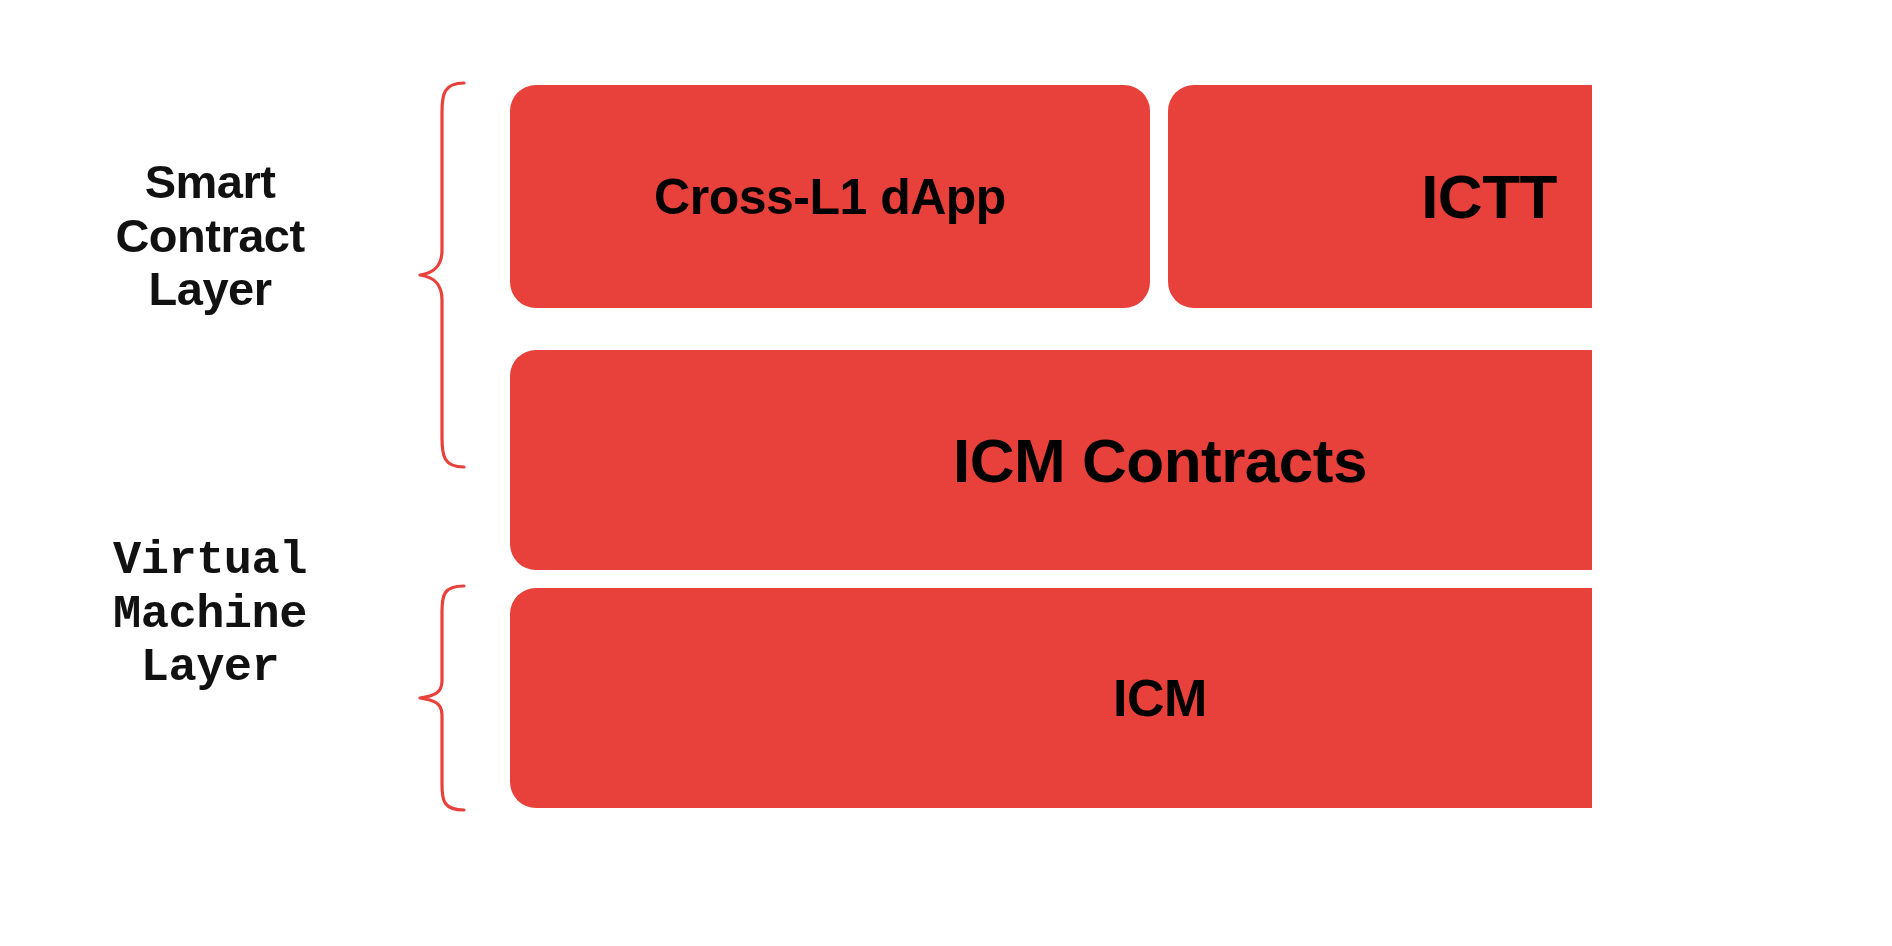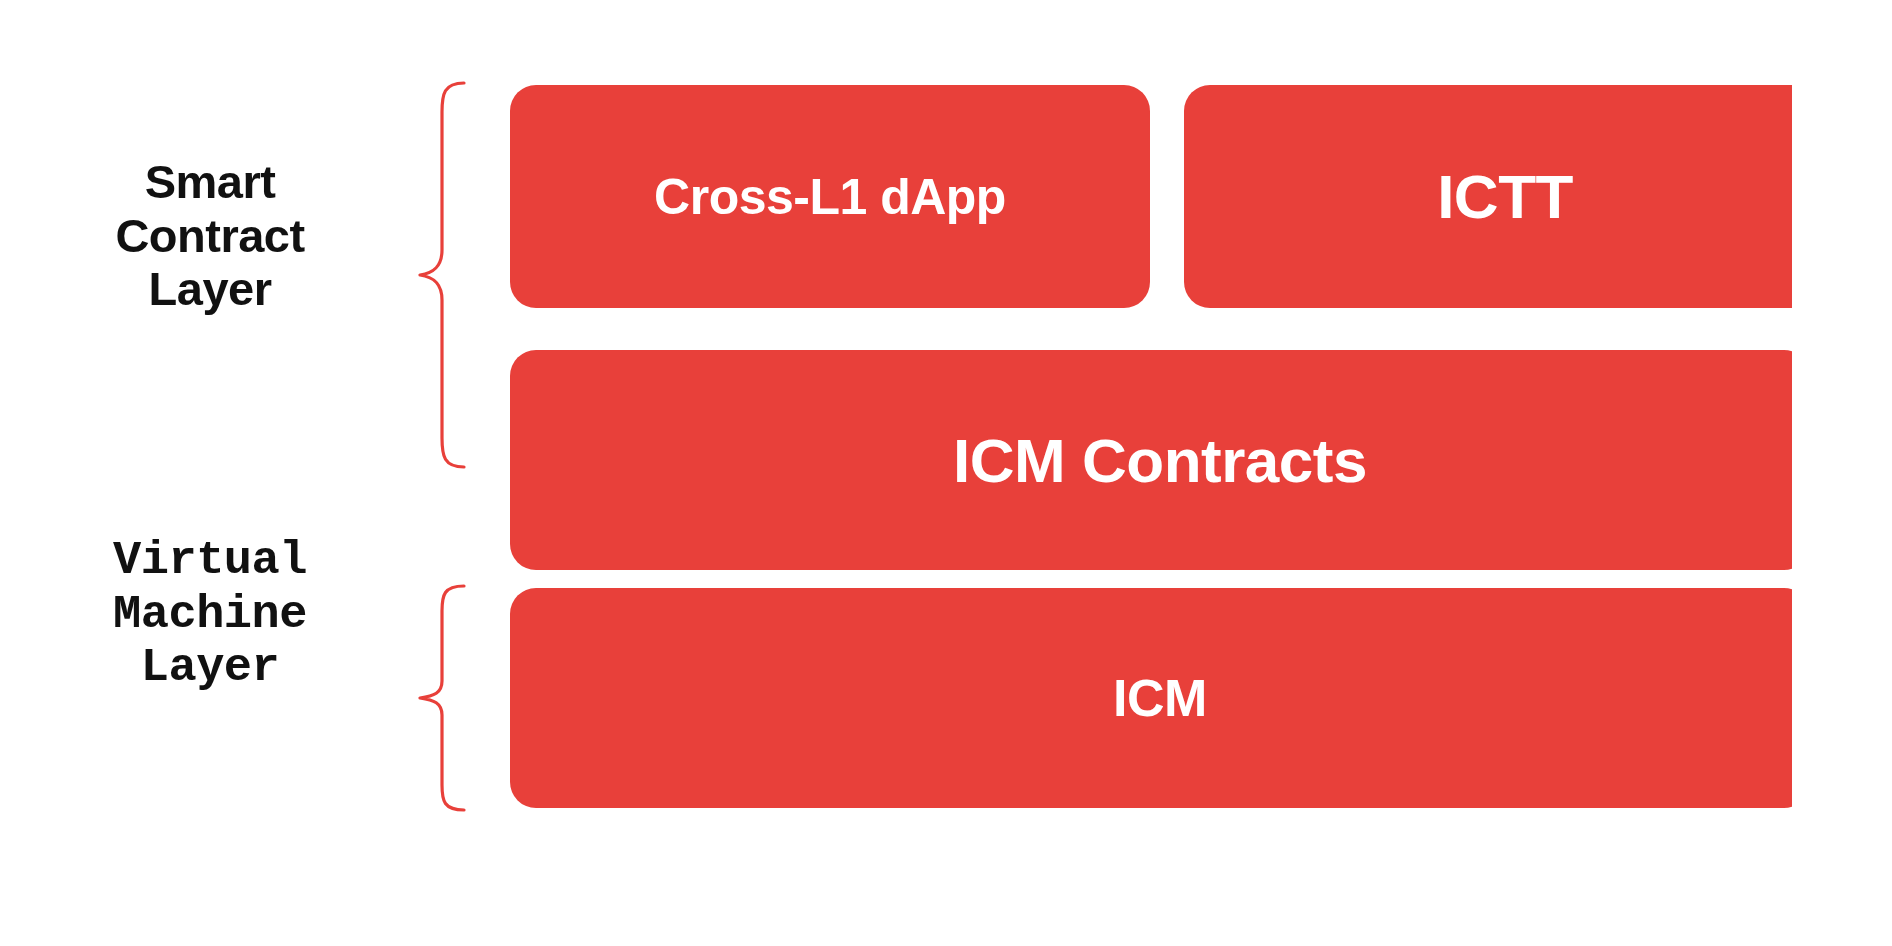--- a/index.html
+++ b/index.html
@@ -5,21 +5,21 @@
   html, body {
     margin: 0;
     padding: 0;
     background: #ffffff;
   }
   body {
     font-family: "Liberation Sans", sans-serif;
   }
   #canvas {
     position: relative;
-    width: 1792px;
+    width: 1592px;
     height: 946px;
     background: #ffffff;
     overflow: hidden;
     border-radius: 24px;
   }
 
   
   .layer-label {
     position: absolute;
     text-align: center;
@@ -61,38 +61,37 @@
   }
 
   
   .node-box {
     position: absolute;
     background: #E8403A;
     border-radius: 26px;
     display: flex;
     align-items: center;
     justify-content: center;
-    color: #ffffff;
+    color: #000000;
     font-weight: bold;
     letter-spacing: -0.5px;
   }
   #box-cross-l1-dapp {
     left: 510px;
     top: 85px;
     width: 640px;
     height: 223px;
     font-size: 50px;
   }
   #box-ictt {
     left: 1168px;
     top: 85px;
     width: 642px;
     height: 223px;
     font-size: 62px;
-    margin-left: 16px;
   }
   #box-icm-contracts {
     left: 510px;
     top: 338px;
     width: 1300px;
     height: 220px;
     font-size: 62px;
     margin-top: 12px;
   }
   #box-icm {

